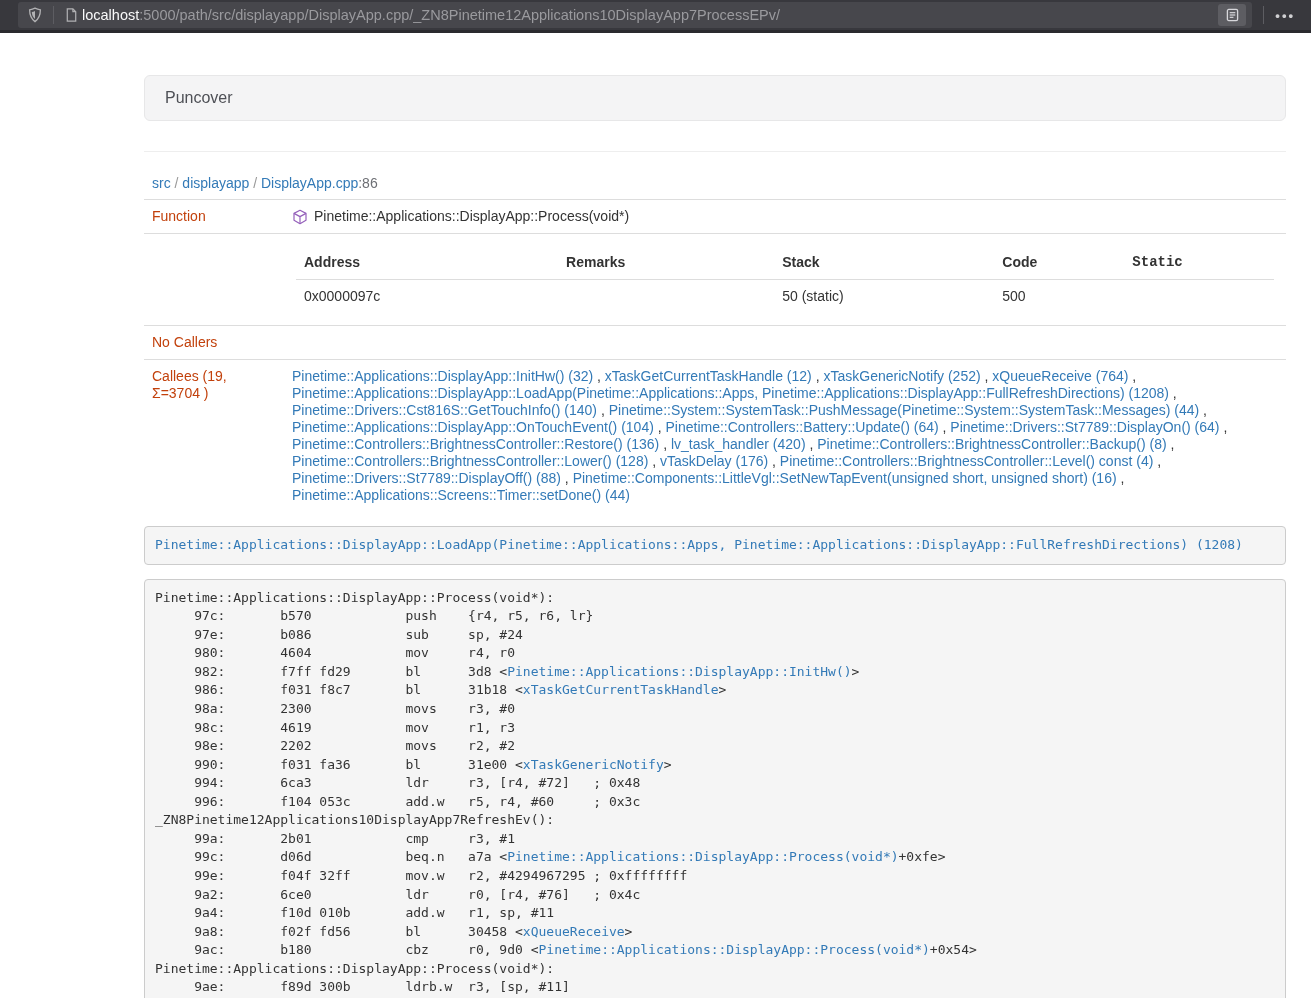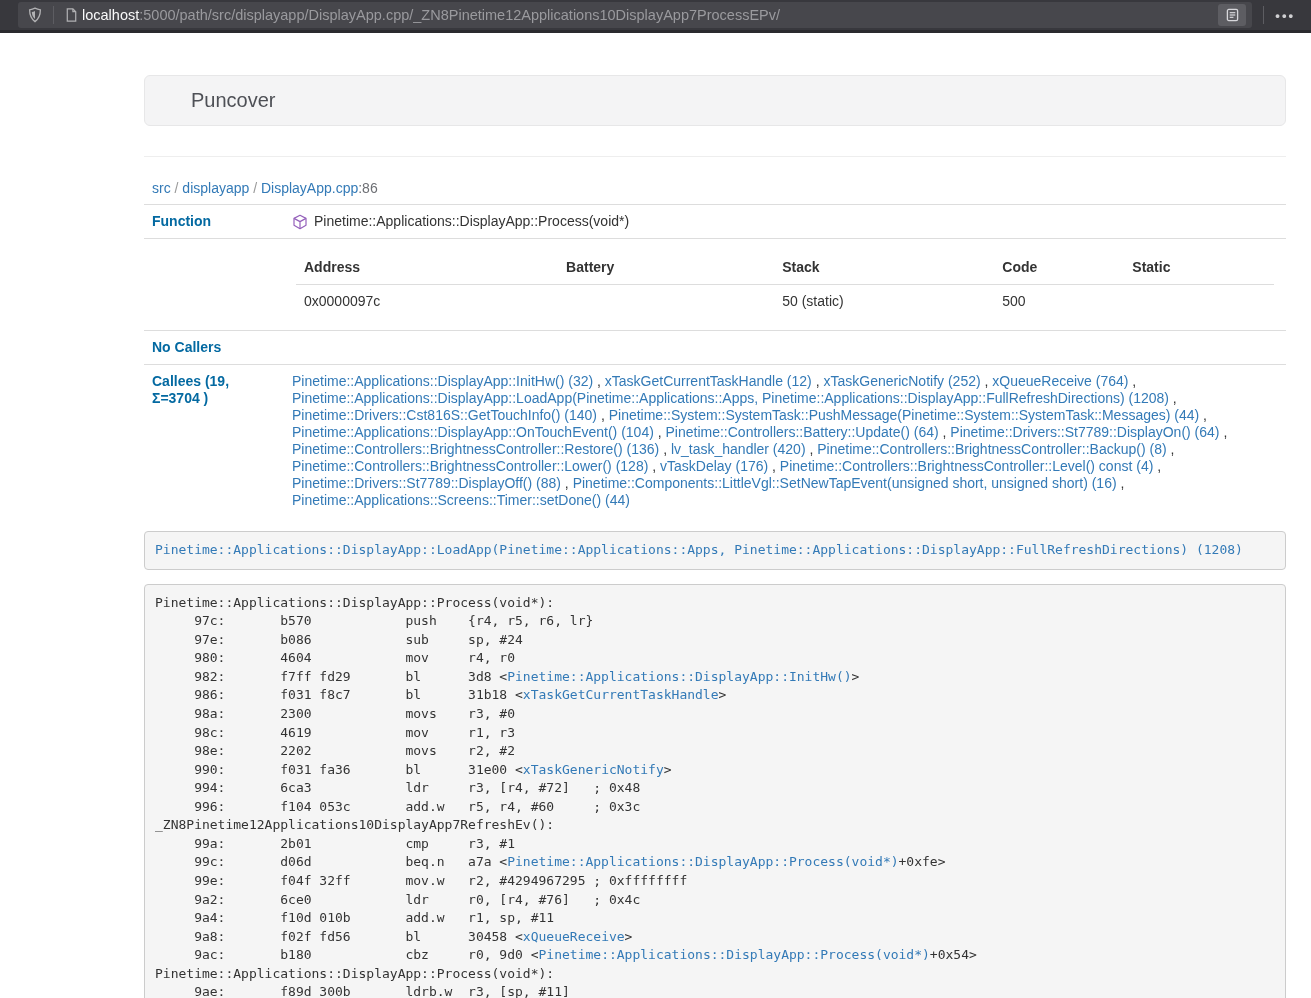--- a/index.html
+++ b/index.html
@@ -29,42 +29,42 @@
     flex:0 0 auto; width:28px; height:22px; background:#5d5d62; border-radius:3px;
     display:flex; align-items:center; justify-content:center; margin-left:8px;
   }
   .more-dots { color:#cfcfd2; font-size:13px; letter-spacing:2px; padding:0 10px 0 4px; font-weight:bold; flex:0 0 auto; }
   
   .content { margin:42px 0 0 144px; width:1142px; }
   .jumbotron {
     background:#f4f4f5; border:1px solid #e7e7e8; border-radius:6px;
     padding:13px 20px; margin:0;
   }
-  .jumbotron .title { font-size:20px; font-weight:400; color:#4e5056;margin-left:26px; }
+  .jumbotron .title { font-size:16px; font-weight:400; color:#4e5056; }
   hr.rule { border:0; border-top:1px solid #eee; margin:30px 0 21px; }
   .breadcrumb { margin:0 8px 6px; font-size:14px; line-height:20px; color:#6d6f74; }
   .breadcrumb .sep { color:#999; }
   a, .lnk { color:#337ab7; text-decoration:none; cursor:pointer; }
   
   table.main { width:100%; border-collapse:collapse; margin:0 0 14px; }
   table.main > tbody > tr > th,
   table.main > tbody > tr > td {
     border-top:1px solid #ddd; padding:8px; vertical-align:top; text-align:left;
     font-size:14px; line-height:17px;
   }
-  table.main > tbody > tr > th { width:140px; font-weight:bold; color:#0369a1; }
+  table.main > tbody > tr > th { width:140px; font-weight:normal; color:#c2410c; }
   td.nested-cell { padding:12px !important; }
   table.inner { width:100%; border-collapse:collapse; }
   table.inner th {
     font-weight:bold; text-align:left; padding:8px; border-bottom:1px solid #ddd;
     line-height:17px;
   }
   table.inner td { padding:8px; line-height:17px; }
   .col-address { width:26.8%; } .col-remarks { width:22.1%; }
-  .col-stack { width:22.5%;margin-top:17px; } .col-code { width:13.3%;margin-left:25px; } .col-static { width:15.3%; }
+  .col-stack { width:22.5%;margin-top:17px; } .col-code { width:13.3%;margin-left:25px; } .col-static { width:15.3%;font-family:Liberation Mono, monospace; }
   .func-cell { display:flex; align-items:center; gap:6px; }
   .callees-cell { line-height:20px; }
   
   pre.codeblock {
     background:#f5f5f5; border:1px solid #ccc; border-radius:4px;
     padding:9px 10px; margin:0 0 14px;
     font-family:"DejaVu Sans Mono","Liberation Mono",monospace;
     font-size:13px; line-height:1.42857; color:#333; white-space:pre; overflow:hidden;
   }
 </style>
@@ -126,21 +126,21 @@
           </span>
         </td>
       </tr>
       <tr>
         <th></th>
         <td class="nested-cell">
           <table class="inner">
             <thead>
               <tr>
                 <th class="col-address">Address</th>
-                <th class="col-remarks">Battery</th>
+                <th class="col-remarks">Remarks</th>
                 <th class="col-stack">Stack</th>
                 <th class="col-code">Code</th>
                 <th class="col-static">Static</th>
               </tr>
             </thead>
             <tbody>
               <tr>
                 <td>0x0000097c</td>
                 <td></td>
                 <td>50 (static)</td>

